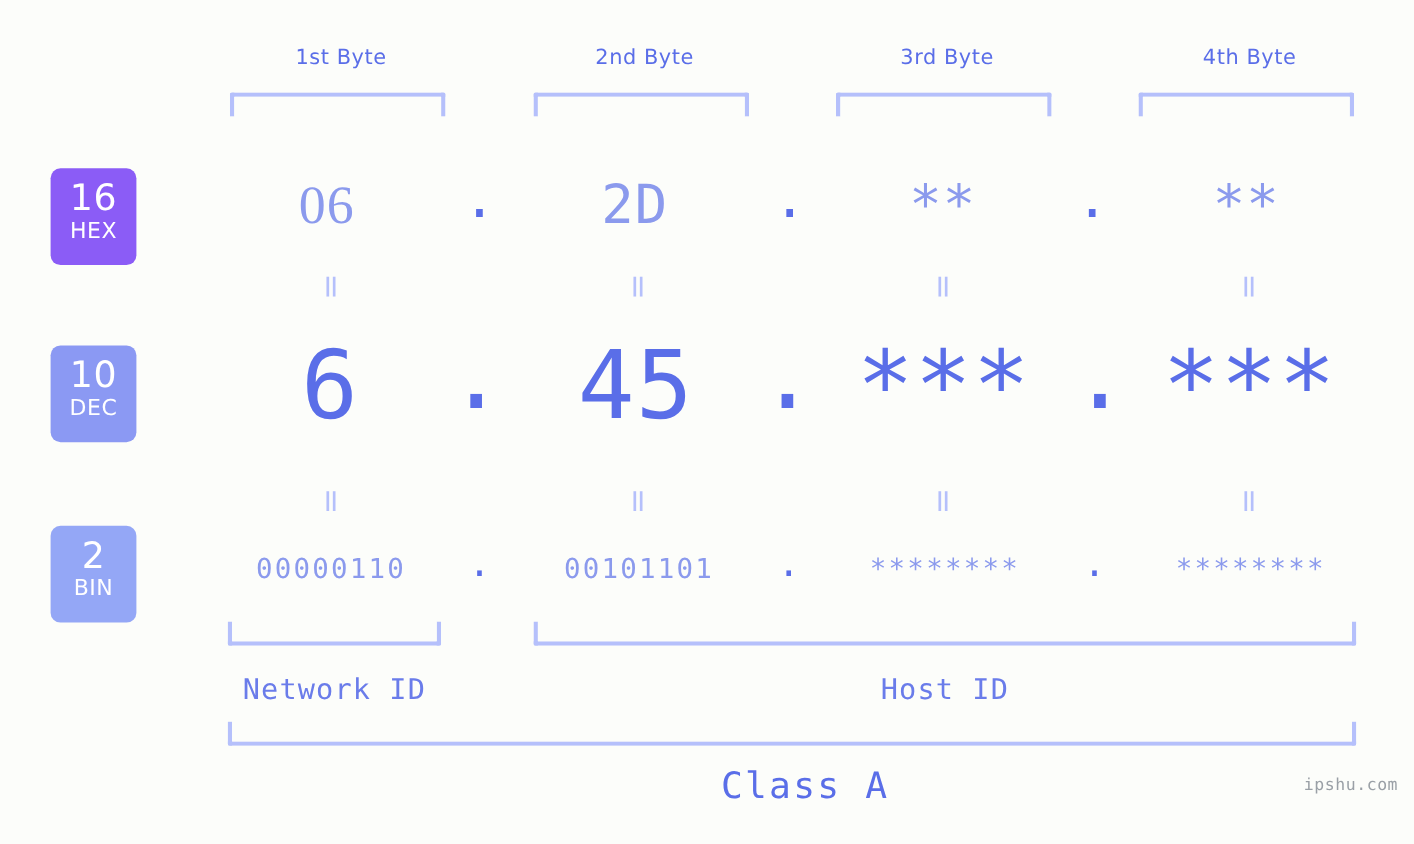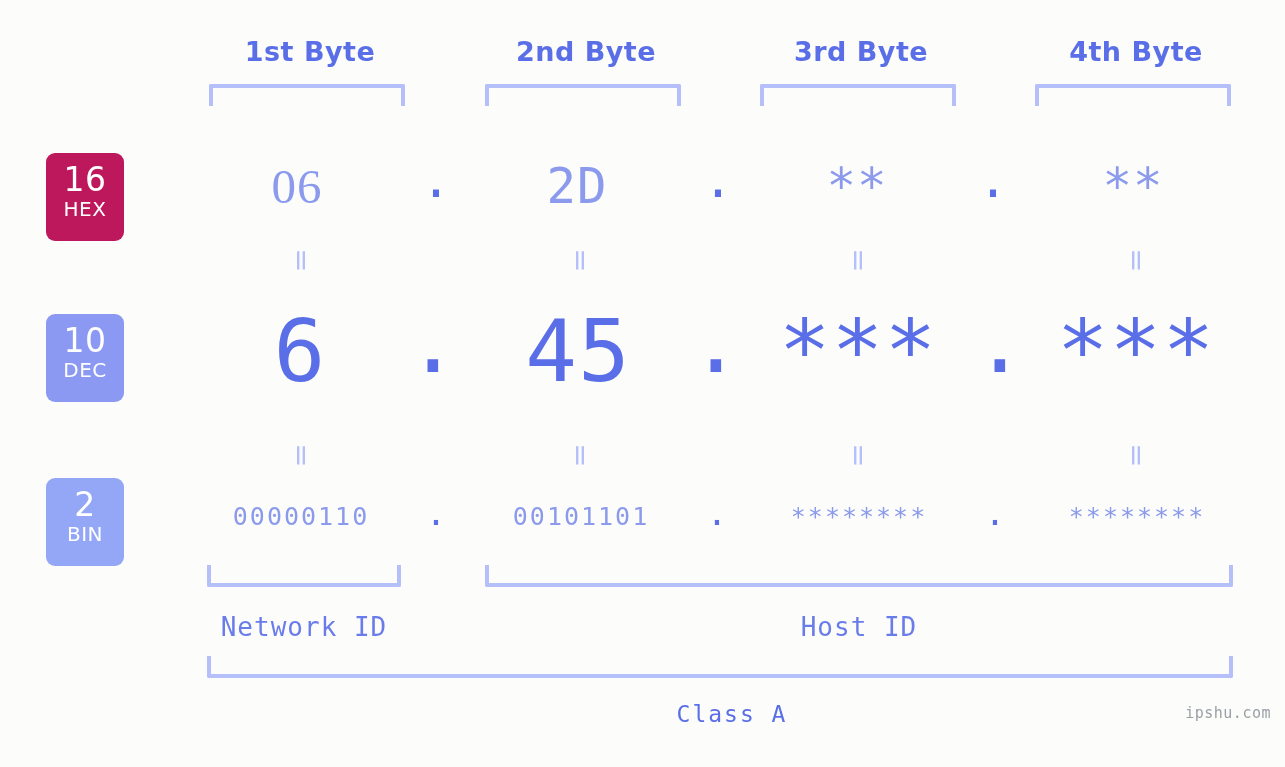--- a/index.html
+++ b/index.html
@@ -23,25 +23,24 @@
   }
 
   
   .byte-label {
     position: absolute;
     top: 30px;
     height: 44px;
     line-height: 44px;
     text-align: center;
     font-family: "DejaVu Sans", sans-serif;
-    font-size: 27px;
-    color: #5a6ee8;
-    letter-spacing: 0.5px;
-    white-space: nowrap;
-    font-weight: bold;
+    font-size: 19px;
+    color: #5a6ee8;
+    letter-spacing: 0.5px;
+    white-space: nowrap;
   }
 
   
   .bracket-top {
     position: absolute;
     height: 22px;
     border-top: 4px solid #b5c0fb;
     border-left: 4px solid #b5c0fb;
     border-right: 4px solid #b5c0fb;
     border-radius: 2px 2px 0 0;
@@ -76,21 +75,21 @@
     font-weight: 400;
     letter-spacing: 0.5px;
   }
   .badge .nm {
     display: block;
     font-size: 20px;
     line-height: 24px;
     font-weight: 400;
     letter-spacing: 0.5px;
   }
-  #badge-hex { top: 153px; height: 88px; background: #be185d; }
+  #badge-hex { top: 153px; height: 88px; background: #8b5cf6; }
   #badge-dec { top: 314px; height: 88px; background: #8b99f3; }
   #badge-bin { top: 478px; height: 88px; background: #94a7f6; }
 
   
   .cell {
     position: absolute;
     text-align: center;
     white-space: nowrap;
     font-family: "DejaVu Sans Mono", monospace;
   }
@@ -182,21 +181,21 @@
     white-space: nowrap;
   }
 
   .class-label {
     position: absolute;
     top: 692px;
     height: 44px;
     line-height: 44px;
     text-align: center;
     font-family: "DejaVu Sans Mono", monospace;
-    font-size: 23px;
+    font-size: 33px;
     color: #5a6ee8;
     letter-spacing: 2px;
     white-space: nowrap;
   }
 
   .watermark {
     position: absolute;
     right: 14px;
     top: 704px;
     font-family: "DejaVu Sans Mono", monospace;

